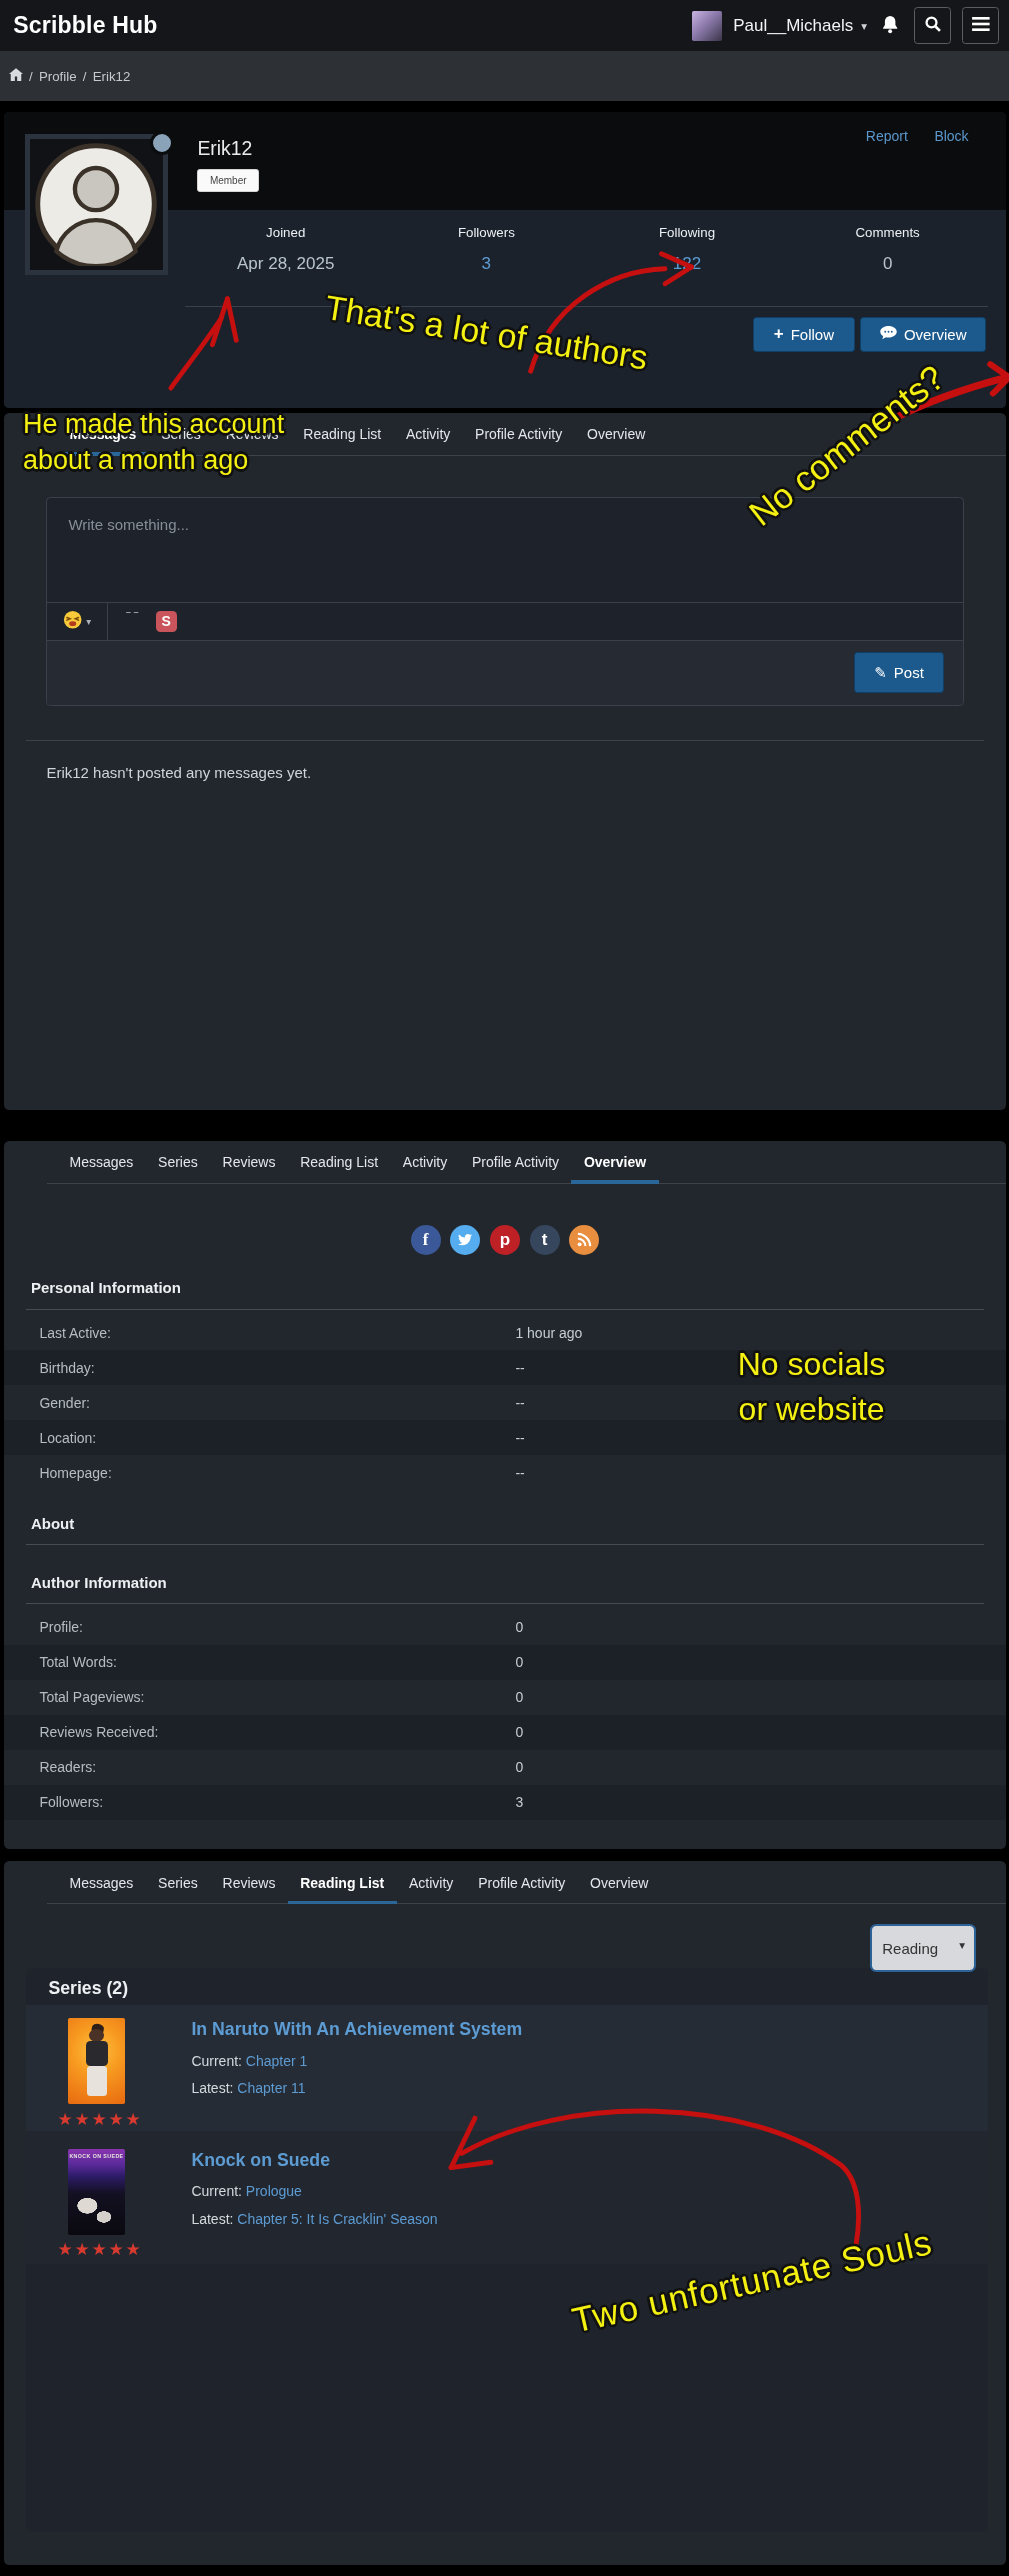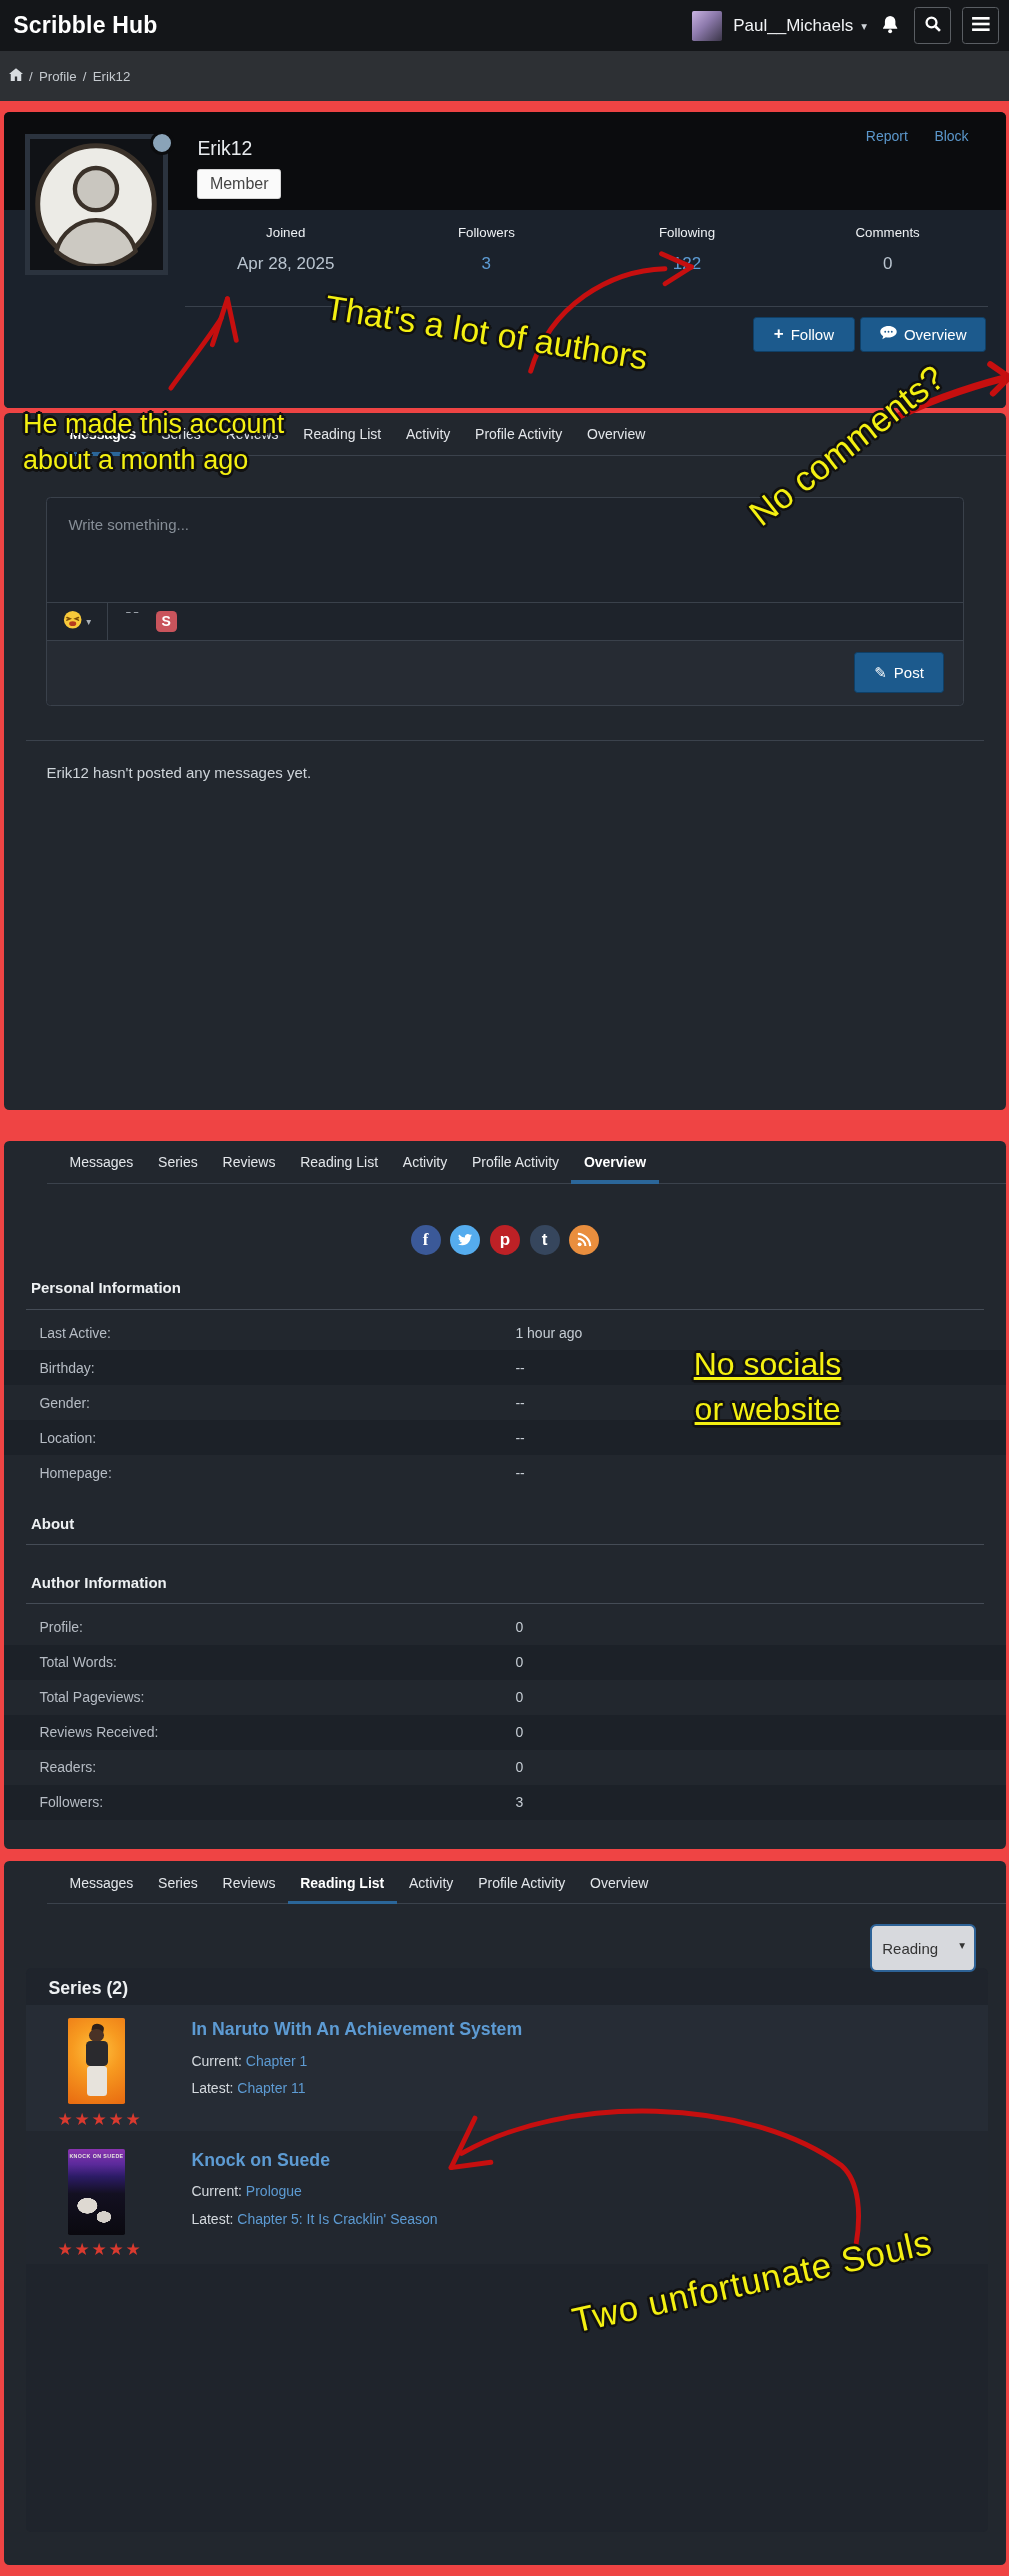--- a/index.html
+++ b/index.html
@@ -1,18 +1,18 @@
 <!DOCTYPE html>
 <html style="font-size:14px"><head>
 <meta charset="utf-8">
 <style>
   * { margin:0; padding:0; box-sizing:border-box; }
   html,body { background:#37393e; }
   body { font-family:"Liberation Sans", sans-serif; width:1010px; }
-  .page { position:relative; width:1010px; height:2576px; overflow:hidden; background:#ef4444; }
+  .page { position:relative; width:1010px; height:2576px; overflow:hidden; background:#000000; }
 
   
   .navbar { height:51px; background:#141619; display:flex; align-items:center; justify-content:space-between; padding:0 10.6px 0 13.3px; }
   .brand { font-size:23px; font-weight:bold; color:#ffffff; letter-spacing:0.2px; }
   .nav-right { display:flex; align-items:center; gap:11.5px; }
   .nav-avatar { width:30px; height:30px; background:linear-gradient(135deg,#c9b3e2 0%,#8d7aac 45%,#3a3548 100%); border-radius:1.8px; }
   .nav-user { color:#f2f4f6; font-size:17px; }
   .nav-caret { color:#cfd3d8; font-size:11.5px; margin-left:-3.5px; }
   .icon-btn { width:37px; height:37px; border:0.9px solid #5a5e63; border-radius:3.5px; display:flex; align-items:center; justify-content:center; background:transparent; cursor:pointer; }
   .bell { margin:0 1.8px; }
@@ -26,21 +26,21 @@
   .card1 { margin-top:5.3px;  height:697px; }
   .card2 { margin-top:31px; height:708px; }
   .card3 { margin-top:12.4px; height:704px; }
 
   
   .ph-black { height:98px; background:#0b0c0e; }
   .ph-stats-band { height:198px; background:#1b222c; }
   .avatar-frame { position:absolute; left:20.3px; top:22px; width:143px; height:141px; border:5.3px solid #2b333e; background:#101216; display:flex; align-items:center; justify-content:center; }
   .status-dot { position:absolute; left:146px; top:19.4px; width:24px; height:24px; border-radius:50%; background:#8aa3b8; border:3.5px solid #0b0c0e; z-index:3; }
   .ph-name { position:absolute; left:193px; top:25px; font-size:19.4px; color:#e9ecef; }
-  .member-badge { position:absolute; left:193px; top:57px; background:#fafafa; color:#454545; border:0.9px solid #d5d5d5; border-radius:2.7px; font-size:16px; padding:5.3px 11.5px; }
+  .member-badge { position:absolute; left:193px; top:57px; background:#fafafa; color:#454545; border:0.9px solid #d5d5d5; border-radius:2.7px; font-size:10px; padding:5.3px 11.5px; }
   .rb-links { position:absolute; right:37px; top:16px; display:flex; gap:26.5px; }
   .rb-links span { color:#5b97cb; font-size:14px; cursor:pointer; }
   .stats-row { position:absolute; left:181px; right:17.7px; top:113px; display:flex; }
   .stat { flex:1; text-align:center; }
   .stat-label { color:#eef1f4; font-size:13.3px; }
   .stat-value { margin-top:14px; font-size:17px; color:#b9c4cf; }
   .stat-value.link { color:#5d9bd3; cursor:pointer; }
   .stats-divider { position:absolute; left:181px; right:17.7px; top:194px; border-top:0.9px solid #39414c; }
   .profile-actions { position:absolute; right:19.4px; top:205px; display:flex; gap:5.3px; }
   .btn-blue { background:#1c5a8d; border:0.9px solid #0f3f66; border-radius:3.5px; color:#fff; font-size:15px; height:35px; display:flex; align-items:center; justify-content:center; gap:7px; cursor:pointer; font-family:"Liberation Sans", sans-serif; }
@@ -117,21 +117,21 @@
   .read-title { font-size:17.7px; font-weight:bold; color:#5d9bd3; line-height:21px; cursor:pointer; }
   .read-meta { margin-top:12.4px; font-size:14px; color:#d4d9de; }
   .read-meta + .read-meta { margin-top:11.5px; }
   .read-meta .chap { color:#5d9bd3; cursor:pointer; }
 
   
   .anno { position:absolute; color:#f4f011; font-size:27px; line-height:1.32; z-index:60; pointer-events:none;
     text-shadow:2.7px 0 0 #111,-2.7px 0 0 #111,0 2.7px 0 #111,0 -2.7px 0 #111,1.8px 1.8px 0 #111,-1.8px 1.8px 0 #111,1.8px -1.8px 0 #111,-1.8px -1.8px 0 #111; }
   .anno-authors { left:329px; top:285px; font-size:34px; transform:rotate(9deg); transform-origin:0 0; white-space:nowrap; }
   .anno-nocomments { left:754px; top:495px; font-size:35px; transform:rotate(-38deg); transform-origin:0 50%; white-space:nowrap; }
-  .anno-nosocials { left:657px; top:1342px; font-size:32px; width:221px; text-align:center; line-height:1.42;text-decoration:underline; }
+  .anno-nosocials { left:701px; top:1342px; font-size:32px; width:221px; text-align:center; line-height:1.42; }
   .anno-twosouls { left:573px; top:2298px; font-size:35px; letter-spacing:0.9px; transform:rotate(-12.5deg); transform-origin:0 50%; white-space:nowrap; }
   .arrows-svg { position:absolute; left:0; top:0; z-index:55; pointer-events:none; }
 </style>
 </head>
 <body>
 
 <div class="page">
 
   <div class="navbar">
     <div class="brand">Scribble Hub</div>

